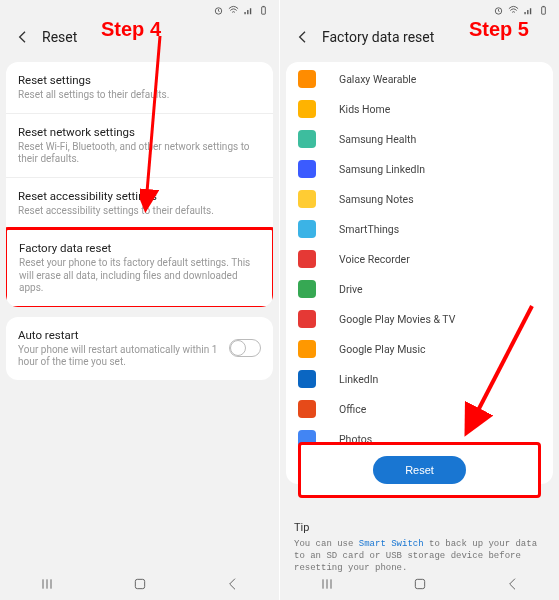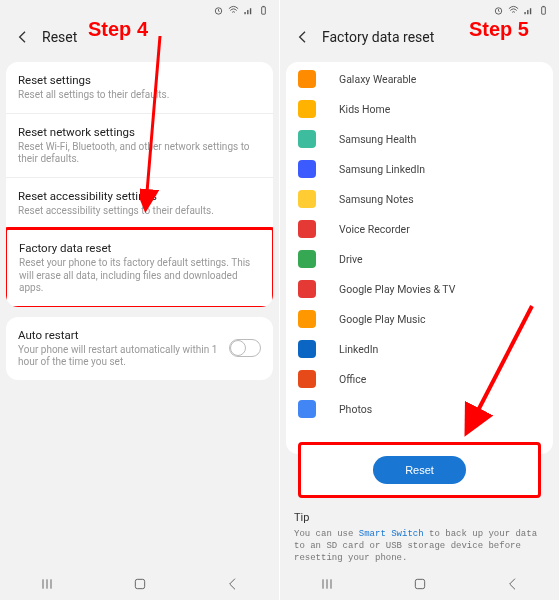--- a/index.html
+++ b/index.html
@@ -6,21 +6,21 @@
   html, body { width: 559px; height: 600px; font-family: -apple-system, "Segoe UI", Roboto, sans-serif; }
   body { display: flex; background: #fff; }
   .phone { flex: 1; background: #f2f2f2; position: relative; display: flex; flex-direction: column; }
   .phone.left { border-right: 1px solid #fff; }
   .statusbar { height: 18px; display: flex; justify-content: flex-end; align-items: center; gap: 4px; padding: 2px 10px 0 0; color: #555; }
   .statusbar svg { width: 11px; height: 11px; }
   .header { display: flex; align-items: center; padding: 10px 14px 16px 14px; }
   .back { width: 18px; height: 18px; display: flex; align-items: center; justify-content: center; }
   .back svg { width: 16px; height: 16px; stroke: #333; }
   .header-title { font-size: 14px; color: #222; margin-left: 10px; font-weight: 400; }
-  .annot { position: absolute; color: #f00; font-size: 20px; font-weight: 600; font-family: Arial, sans-serif; z-index: 50; }
+  .annot { position: absolute; color: #f00; font-size: 20px; font-weight: 600; font-family: Arial, sans-serif; z-index: 50; margin-left: 13px; }
   .arrow { position: absolute; z-index: 49; }
 
   
   .card { background: #fff; border-radius: 12px; margin: 0 6px 10px 6px; overflow: hidden; }
   .row { padding: 11px 12px; border-bottom: 1px solid #eee; }
   .row:last-child { border-bottom: none; }
   .row-title { font-size: 11.5px; color: #222; margin-bottom: 2px; }
   .row-sub { font-size: 10px; color: #999; line-height: 1.25; }
   .row.highlight { border: 3px solid #f00; border-radius: 4px; margin: -2px; position: relative; z-index: 2; }
   .row.toggle { display: flex; align-items: center; gap: 0; }
@@ -28,21 +28,21 @@
   .switch { width: 32px; height: 18px; border: 1.5px solid #bbb; border-radius: 10px; position: relative; }
   .switch::after { content: ""; position: absolute; width: 14px; height: 14px; border: 1.5px solid #bbb; border-radius: 50%; top: 0; left: 0; background: #fff; }
 
   
   .applist { background: #fff; border-radius: 12px; margin: 0 6px 0 6px; padding: 2px 0 30px 0; flex: 0 0 auto; }
   .app { display: flex; align-items: center; padding: 6px 12px; gap: 23px; }
   .appicon { width: 18px; height: 18px; border-radius: 4px; display: flex; align-items: center; justify-content: center; color: #fff; font-size: 10px; font-weight: bold; flex-shrink: 0; }
   .appname { font-size: 10.5px; color: #444; }
   .reset-wrap { position: absolute; left: 18px; right: 18px; bottom: 102px; height: 56px; border: 3px solid #f00; border-radius: 4px; display: flex; align-items: center; justify-content: center; background: #fff; }
   .reset-btn { background: #1976d2; color: #fff; border: none; border-radius: 18px; padding: 8px 32px; font-size: 11px; }
-  .tip { position: absolute; left: 14px; right: 14px; bottom: 36px; }
+  .tip { position: absolute; left: 14px; right: 14px; bottom: 26px; }
   .tip-title { font-size: 11px; color: #333; margin-bottom: 4px; }
   .tip-body { font-size: 9px; color: #777; line-height: 1.35; font-family: Liberation Mono, monospace; }
   .tip-body .link { color: #1976d2; }
 
   .navbar { position: absolute; bottom: 4px; left: 0; right: 0; height: 24px; display: flex; justify-content: space-around; align-items: center; }
   .navbar svg { width: 16px; height: 16px; stroke: #666; fill: none; stroke-width: 1.5; }
   .scrollarea { flex: 1; overflow: hidden; position: relative; }
 </style>
 </head>
 <body>
@@ -181,20 +181,24 @@
         </div>
         <div class="app">
           <div class="appicon" style="background: rgb(59, 91, 255);"></div>
           <div class="appname">Samsung LinkedIn</div>
         </div>
         <div class="app">
           <div class="appicon" style="background: rgb(255, 204, 51);"></div>
           <div class="appname">Samsung Notes</div>
         </div>
         <div class="app">
+          <div class="appicon" style="background: rgb(59, 179, 230);"></div>
+          <div class="appname">SmartThings</div>
+        </div>
+        <div class="app">
           <div class="appicon" style="background: rgb(229, 57, 53);"></div>
           <div class="appname">Voice Recorder</div>
         </div>
         <div class="app">
           <div class="appicon" style="background: rgb(54, 168, 83);"></div>
           <div class="appname">Drive</div>
         </div>
         <div class="app">
           <div class="appicon" style="background: rgb(229, 57, 53);"></div>
           <div class="appname">Google Play Movies &amp; TV</div>

